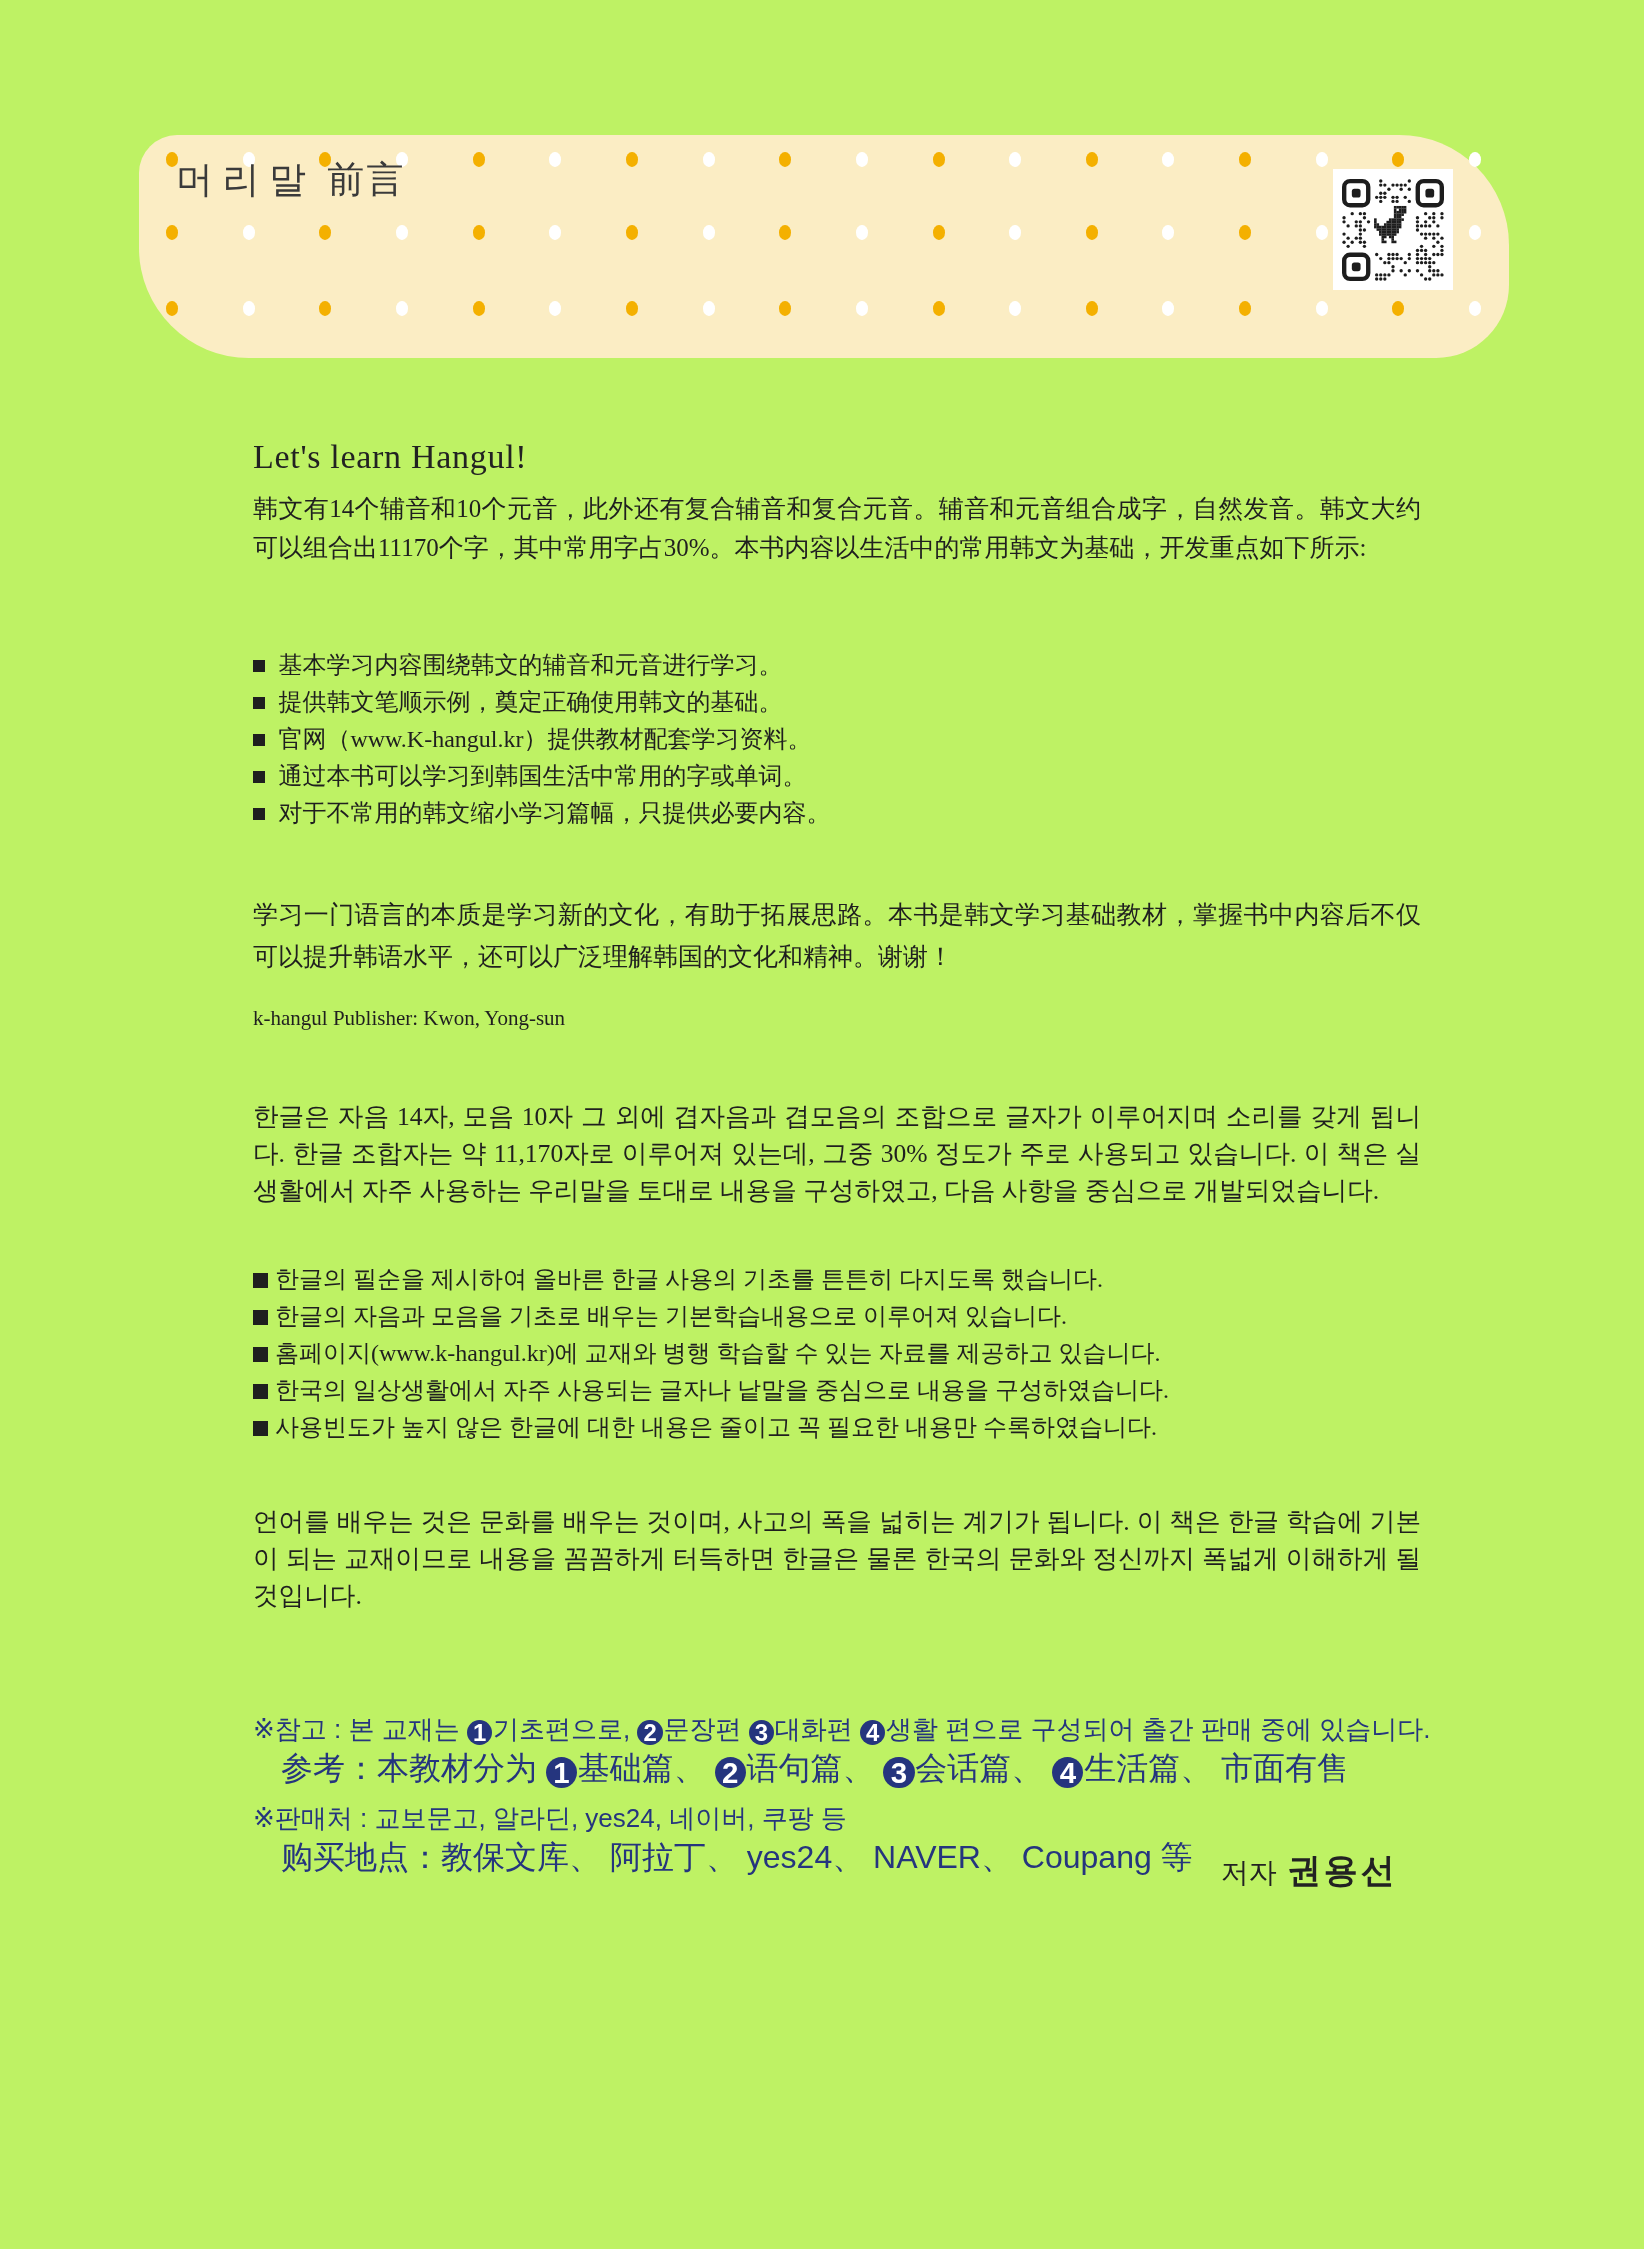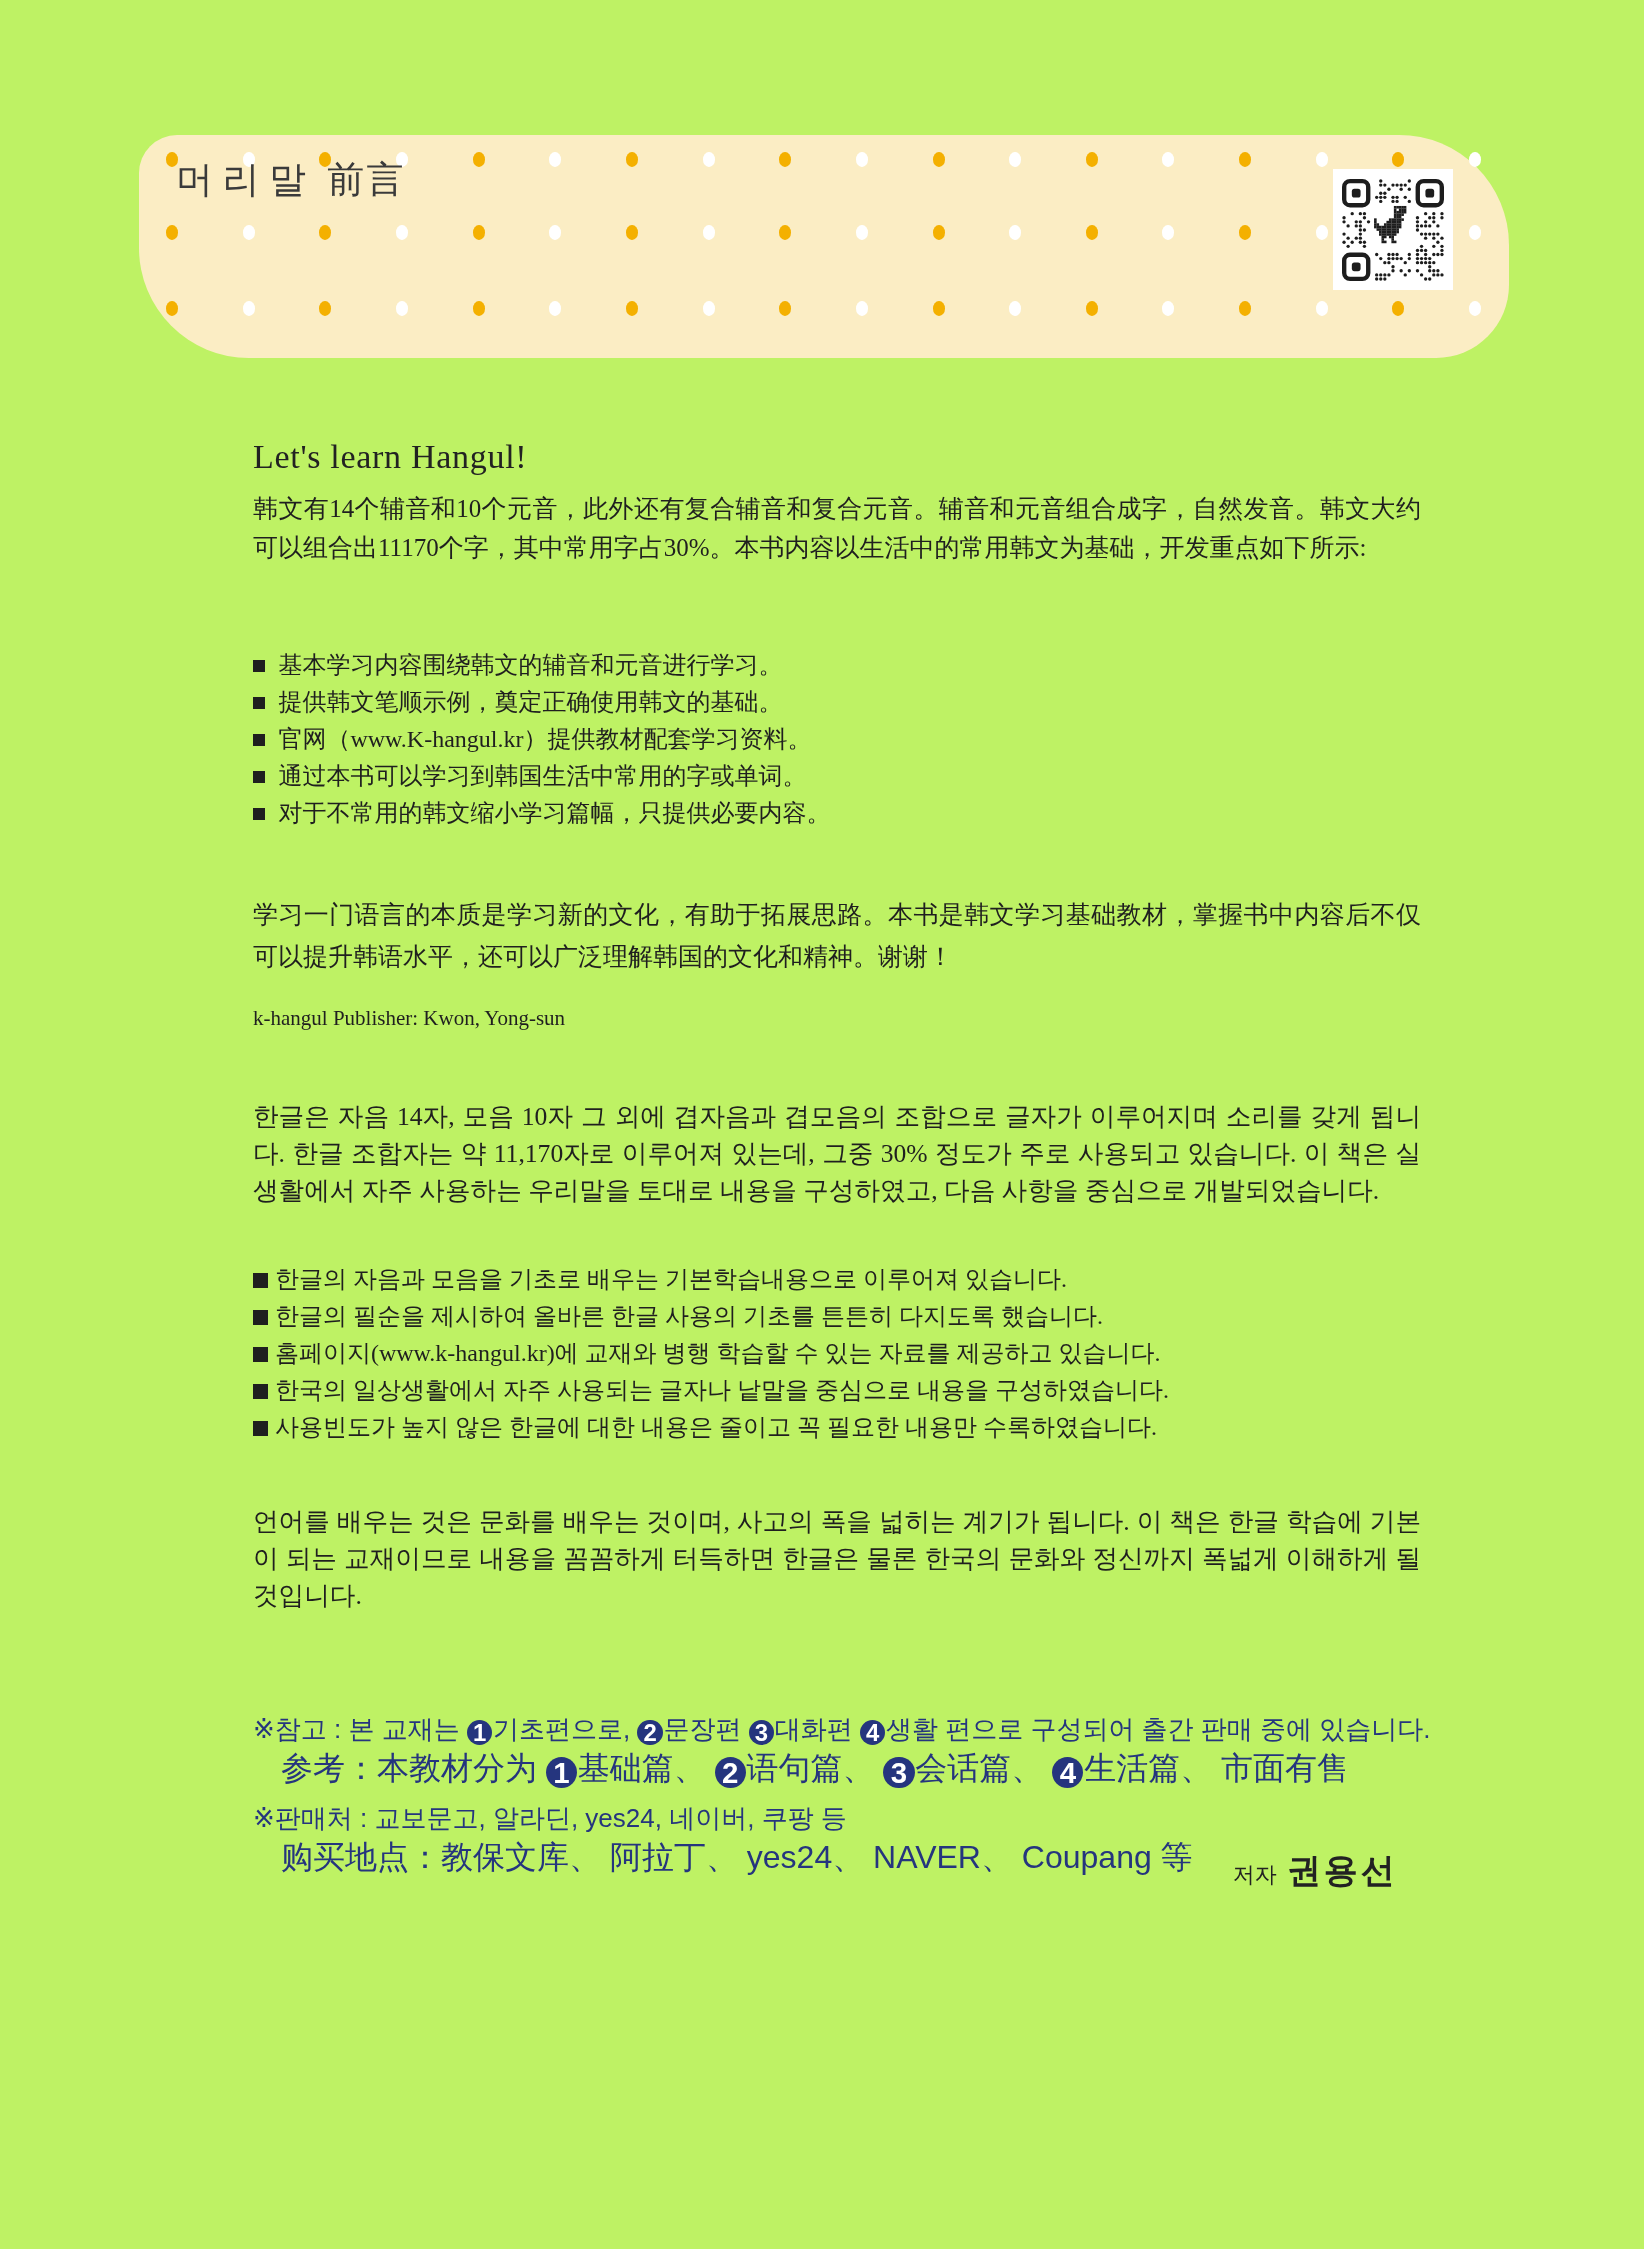--- a/index.html
+++ b/index.html
@@ -54,21 +54,21 @@
   .note-line.lg{font-size:26px;line-height:34px;margin-bottom:7.3px;font-weight:500;}
   .note-line.md{font-size:32px;line-height:31px;margin-bottom:13px;}
   .note-line.indent{padding-left:28px;}
   .nc{
     display:inline-block;width:1.06em;height:1.06em;line-height:1.08em;border-radius:50%;
     background:var(--navy,#25357E);color:#ffffff;text-align:center;
     font-size:0.92em;font-weight:bold;vertical-align:-0.12em;margin-right:0.7px;
   }
   
   .author{top:1848px;text-align:right;padding-right:23.4px;box-sizing:border-box;color:#222222;}
-  .author-label{font-size:22px;}
+  .author-label{font-size:28px;}
   .author-name{font-size:34px;font-weight:bold;margin-left:10.2px;letter-spacing:2.9px;}
 </style>
 </head>
 <body>
 
 <div class="page">
 
   <div class="banner" id="banner" style="background: rgb(251, 237, 196);">
     <div id="dots">
         <div class="dot" style="left: 27px; top: 17px; background: rgb(244, 176, 0);"></div>
@@ -384,22 +384,22 @@
   </div>
 
   <div class="blk cn-closing">学习一门语言的本质是学习新的文化，有助于拓展思路。本书是韩文学习基础教材，掌握书中内容后不仅可以提升韩语水平，还可以广泛理解韩国的文化和精神。谢谢！</div>
 
   <div class="blk publisher">k-hangul Publisher: Kwon, Yong-sun</div>
 
   <div class="blk kr-intro">한글은 자음 14자, 모음 10자 그 외에 겹자음과 겹모음의 조합으로 글자가 이루어지며 소리를 갖게 됩니다. 한글 조합자는 약 11,170자로 이루어져 있는데, 그중 30% 정도가 주로 사용되고 있습니다. 이 책은 실생활에서 자주 사용하는 우리말을 토대로 내용을 구성하였고, 다음 사항을 중심으로 개발되었습니다.</div>
 
   <div class="blk kr-list">
     <ul class="sq">
+        <li>한글의 필순을 제시하여 올바른 한글 사용의 기초를 튼튼히 다지도록 했습니다.</li>
         <li>한글의 자음과 모음을 기초로 배우는 기본학습내용으로 이루어져 있습니다.</li>
-        <li>한글의 필순을 제시하여 올바른 한글 사용의 기초를 튼튼히 다지도록 했습니다.</li>
         <li>홈페이지(www.k-hangul.kr)에 교재와 병행 학습할 수 있는 자료를 제공하고 있습니다.</li>
         <li>한국의 일상생활에서 자주 사용되는 글자나 낱말을 중심으로 내용을 구성하였습니다.</li>
         <li>사용빈도가 높지 않은 한글에 대한 내용은 줄이고 꼭 필요한 내용만 수록하였습니다.</li>
       </ul>
   </div>
 
   <div class="blk kr-closing">언어를 배우는 것은 문화를 배우는 것이며, 사고의 폭을 넓히는 계기가 됩니다. 이 책은 한글 학습에 기본이 되는 교재이므로 내용을 꼼꼼하게 터득하면 한글은 물론 한국의 문화와 정신까지 폭넓게 이해하게 될 것입니다.</div>
 
   <div class="notes" id="notes" style="color: rgb(37, 53, 126);">
       <div class="note-line lg">※참고 : 본 교재는 <span class="nc">1</span>기초편으로, <span class="nc">2</span>문장편 <span class="nc">3</span>대화편 <span class="nc">4</span>생활 편으로 구성되어 출간 판매 중에 있습니다.</div>

